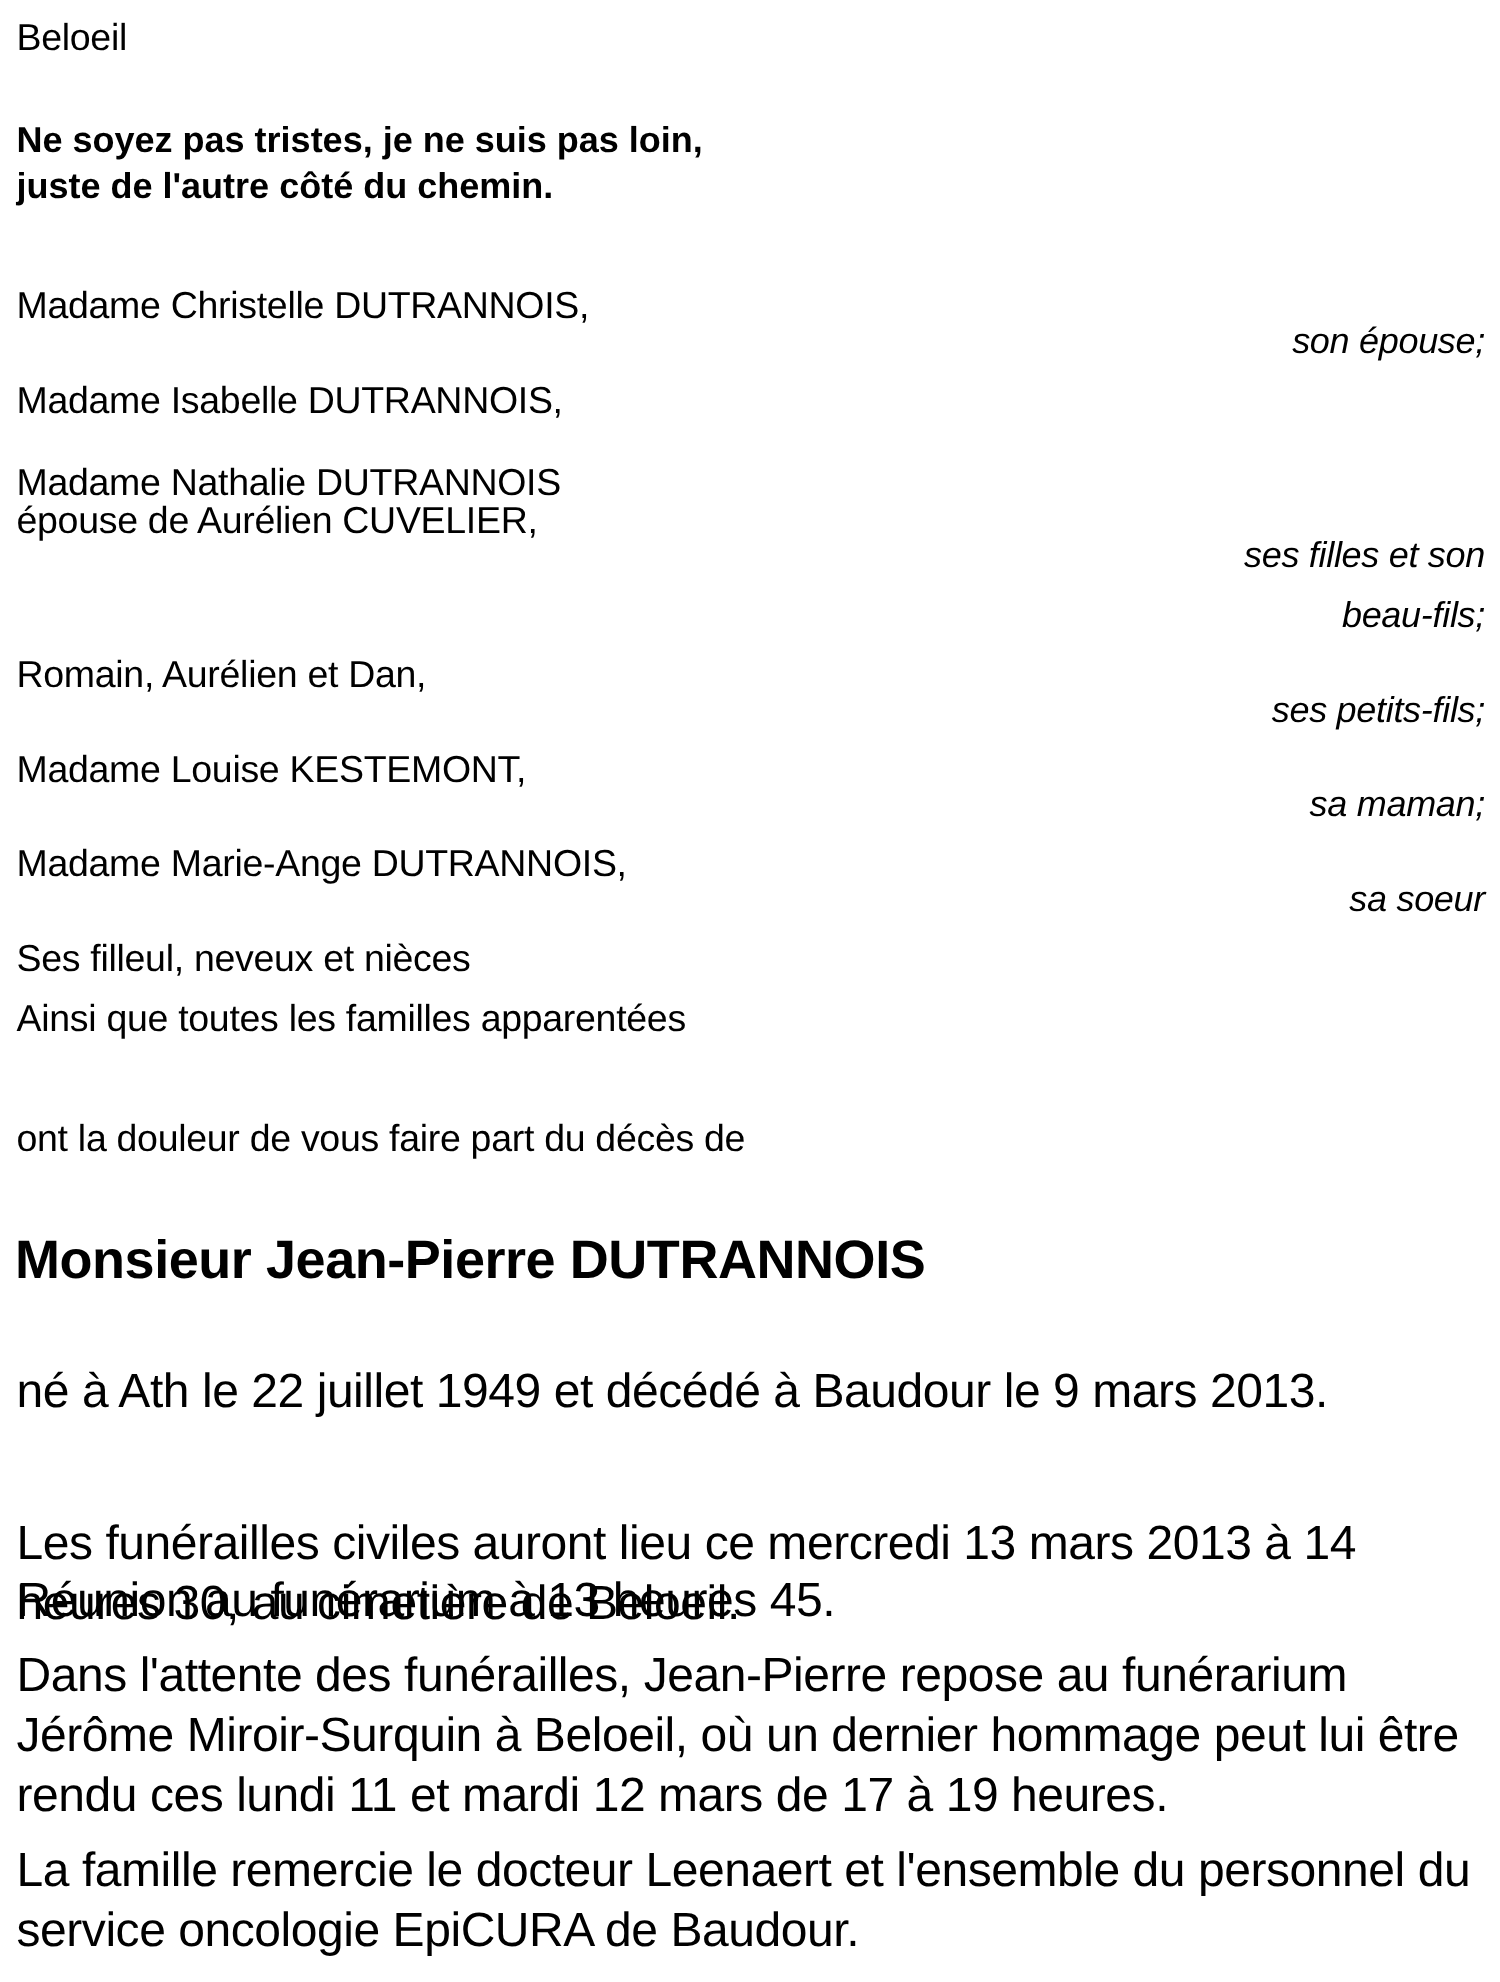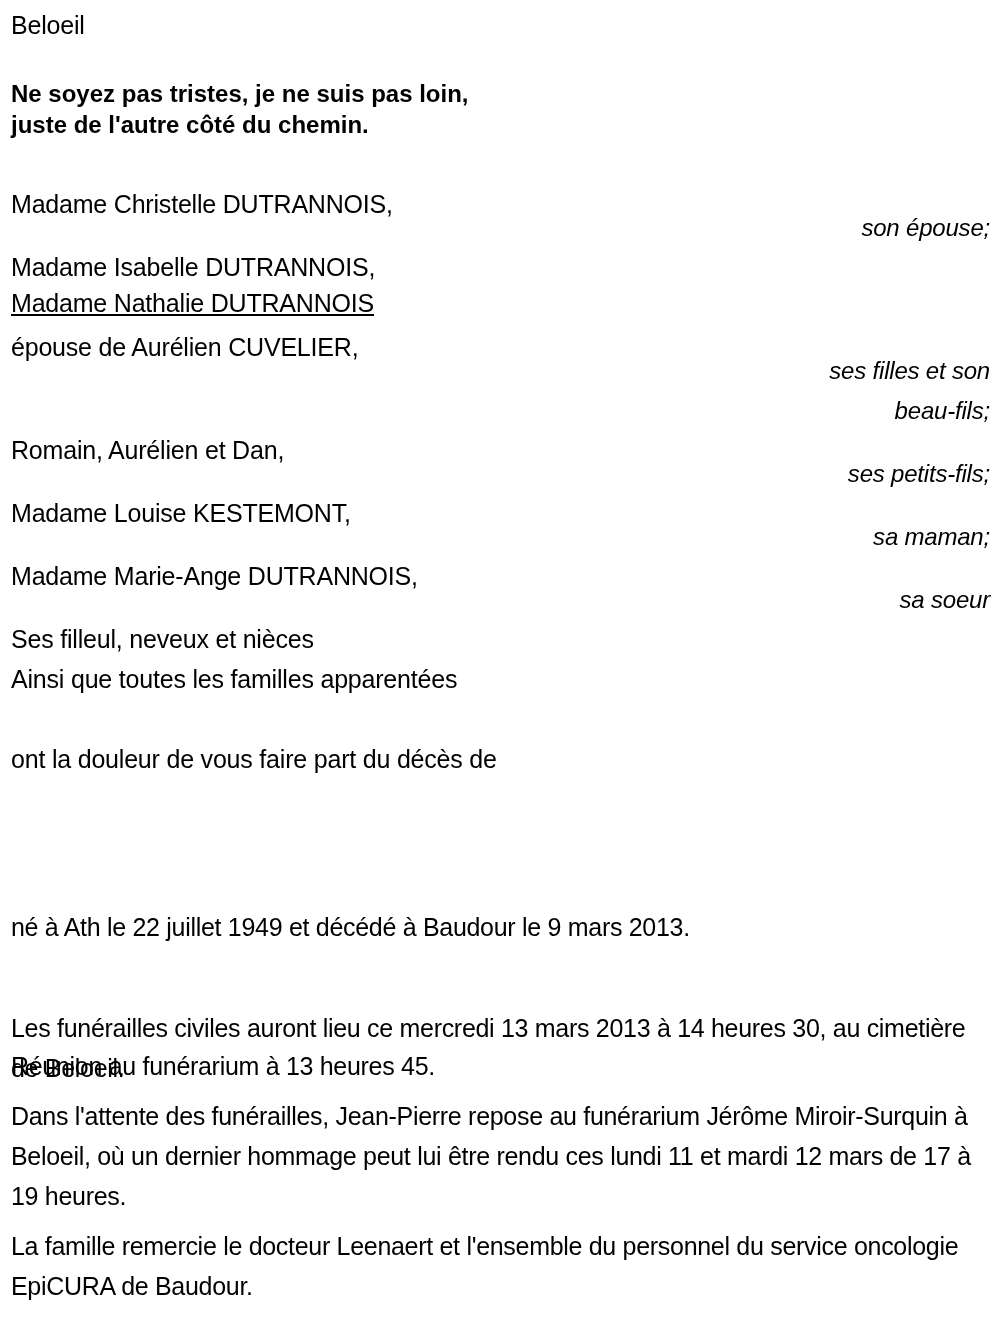--- a/index.html
+++ b/index.html
@@ -52,57 +52,58 @@
       white-space: nowrap;
       font-weight: bold;
       font-size: 36px;
       line-height: 44px;
       letter-spacing: -0.3px;
     }
     .para {
       position: absolute;
       left: 11px;
       width: 985px;
-      font-size: 25px;
+      font-size: 32px;
       line-height: 40px;
       letter-spacing: -0.3px;
     }
   </style>
 </head>
 <body>
 
 <div class="doc">
 
   <div class="line" style="top:10px;">Beloeil</div>
   <div class="line bold" style="top:48px;margin-top:31px;">Ne soyez pas tristes, je ne suis pas loin,</div>
   <div class="line bold" style="top:110px;">juste de l'autre côté du chemin.</div>
 
   <div class="line" style="top:189px;">Madame Christelle DUTRANNOIS,</div>
   <div class="rel" style="top:213px;margin-left:23px;">son épouse;</div>
 
   <div class="line" style="top:252px;">Madame Isabelle DUTRANNOIS,</div>
-  <div class="line" style="top:288px;text-decoration:underline;">Madame Nathalie DUTRANNOIS</div>
+  <div class="line" style="top:307px;">Madame Nathalie DUTRANNOIS</div>
   <div class="line" style="top:332px;">épouse de Aurélien CUVELIER,</div>
   <div class="rel" style="top:356px;">ses filles et son</div>
   <div class="rel" style="top:396px;">beau-fils;</div>
 
   <div class="line" style="top:435px;">Romain, Aurélien et Dan,</div>
   <div class="rel" style="top:459px;">ses petits-fils;</div>
 
   <div class="line" style="top:498px;text-align:right;">Madame Louise KESTEMONT,</div>
   <div class="rel" style="top:522px;">sa maman;</div>
 
   <div class="line" style="top:561px;">Madame Marie-Ange DUTRANNOIS,</div>
   <div class="rel" style="top:585px;">sa soeur</div>
 
   <div class="line" style="top:624px;">Ses filleul, neveux et nièces</div>
   <div class="line" style="top:664px;">Ainsi que toutes les familles apparentées</div>
 
   <div class="line" style="top:744px;">ont la douleur de vous faire part du décès de</div>
 
+  <div class="name-title">Monsieur Jean-Pierre DUTRANNOIS</div>
 
   <div class="para" style="top:907px;">né à Ath le 22 juillet 1949 et décédé à Baudour le 9 mars 2013.</div>
   <div class="para" style="top:1008px;">Les funérailles civiles auront lieu ce mercredi 13 mars 2013 à 14 heures 30, au cimetière de Beloeil.</div>
   <div class="para" style="top:1046px;">Réunion au funérarium à 13 heures 45.</div>
   <div class="para" style="top:1096px;">Dans l'attente des funérailles, Jean-Pierre repose au funérarium Jérôme Miroir-Surquin à Beloeil, où un dernier hommage peut lui être rendu ces lundi 11 et mardi 12 mars de 17 à 19 heures.</div>
   <div class="para" style="top:1226px;">La famille remercie le docteur Leenaert et l'ensemble du personnel du service oncologie EpiCURA de Baudour.</div>
 
 </div>
 
 </body></html>

